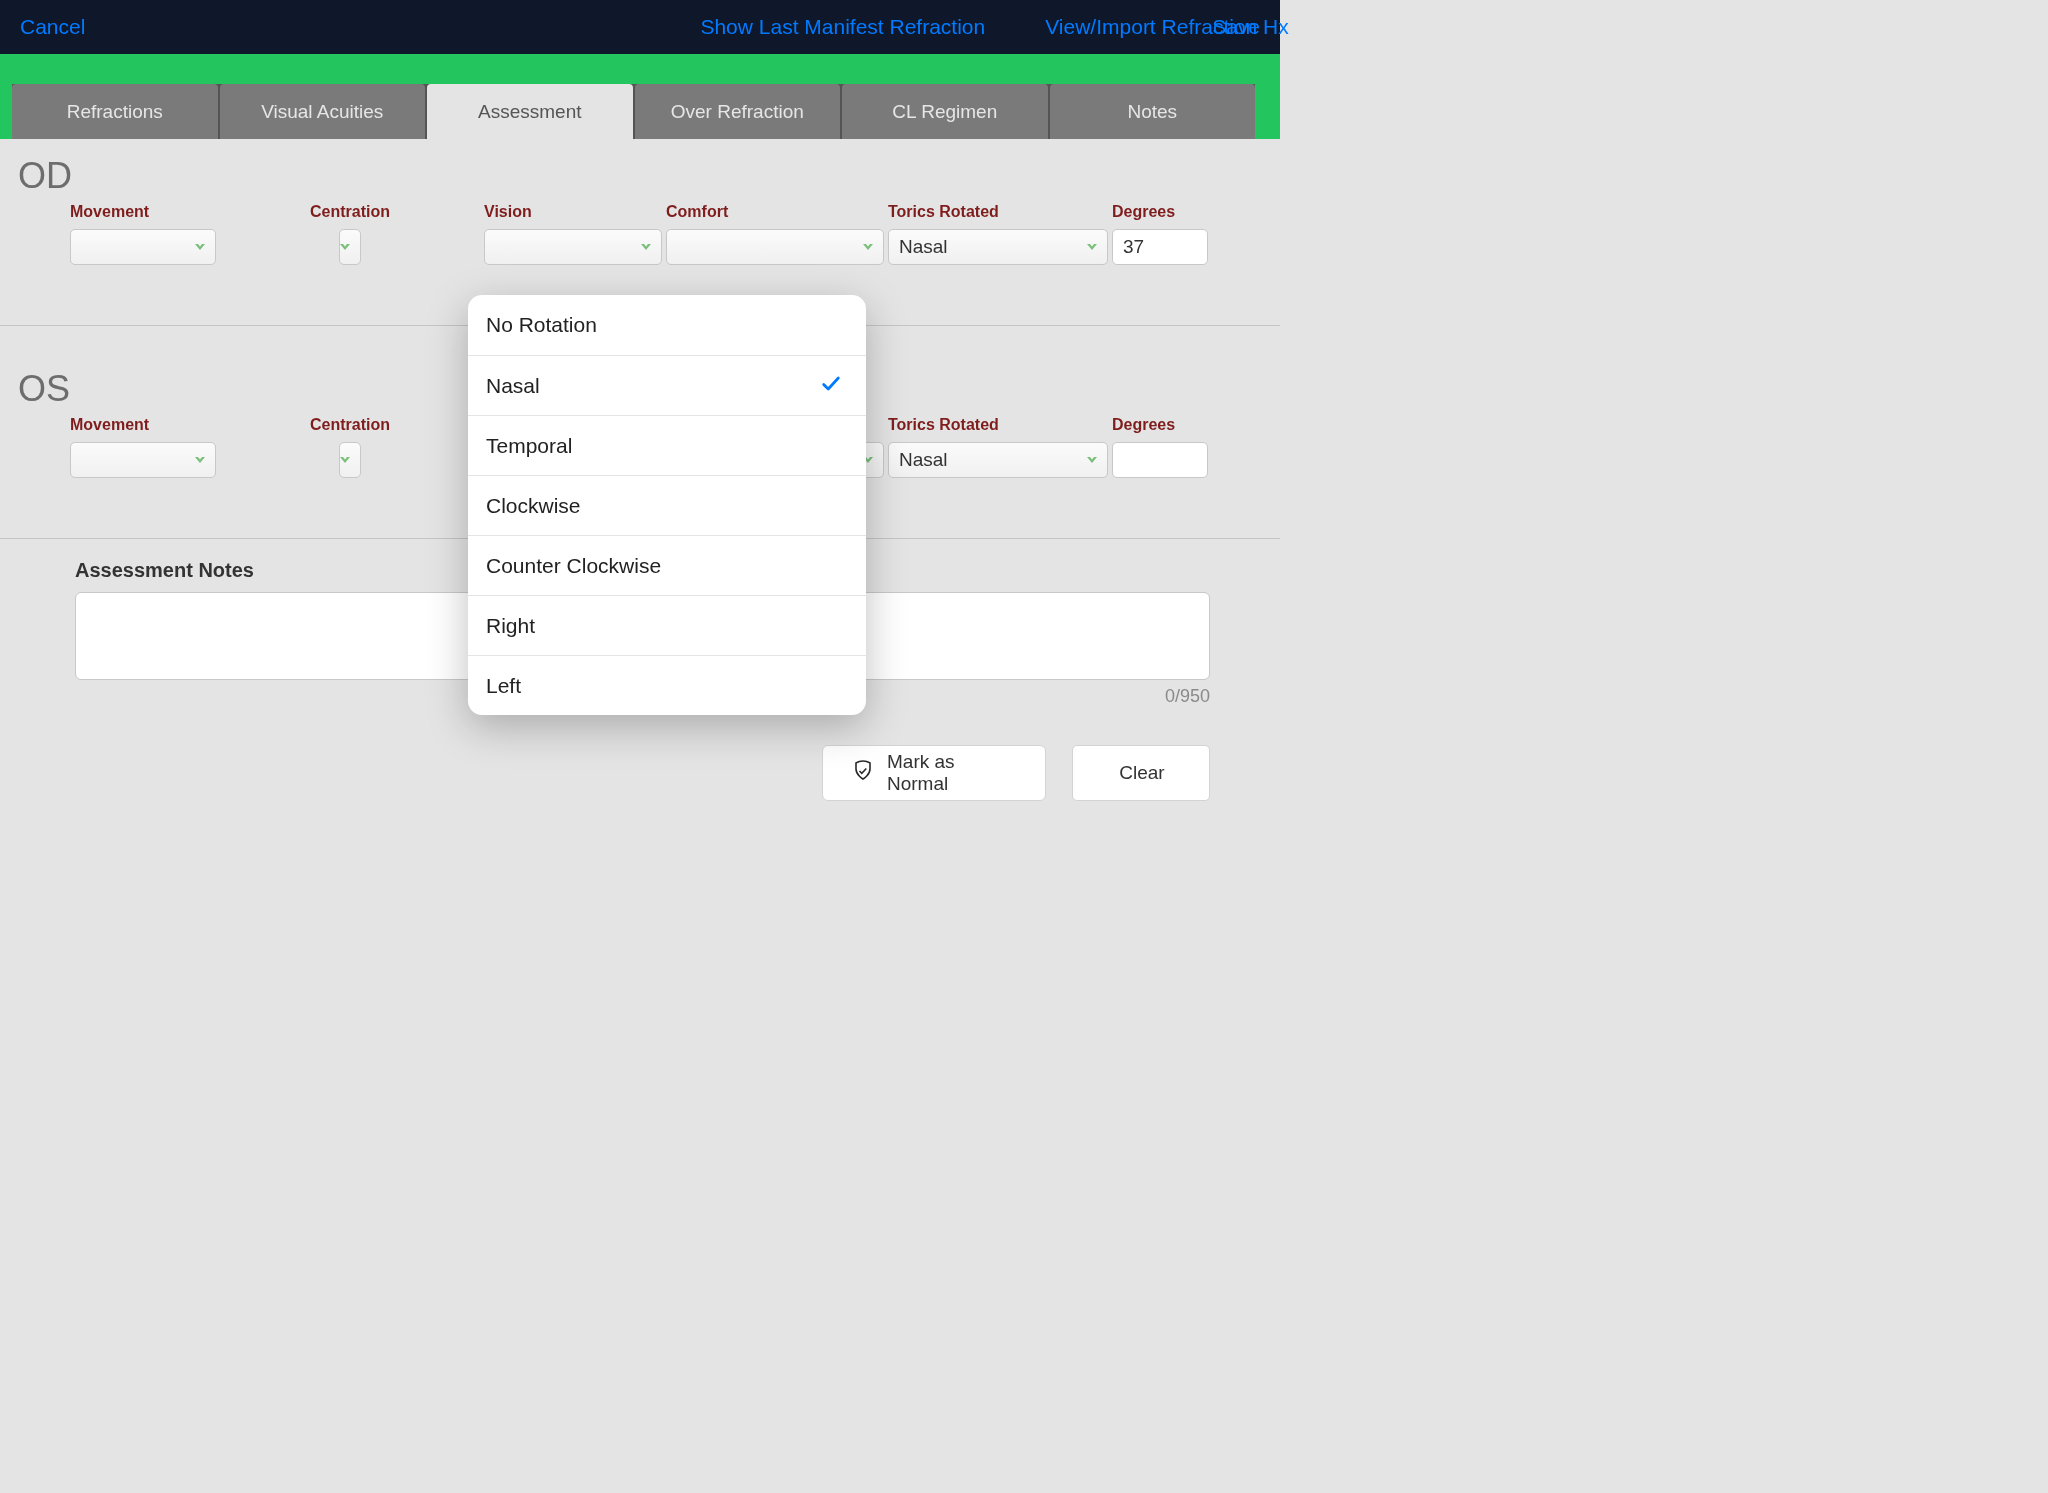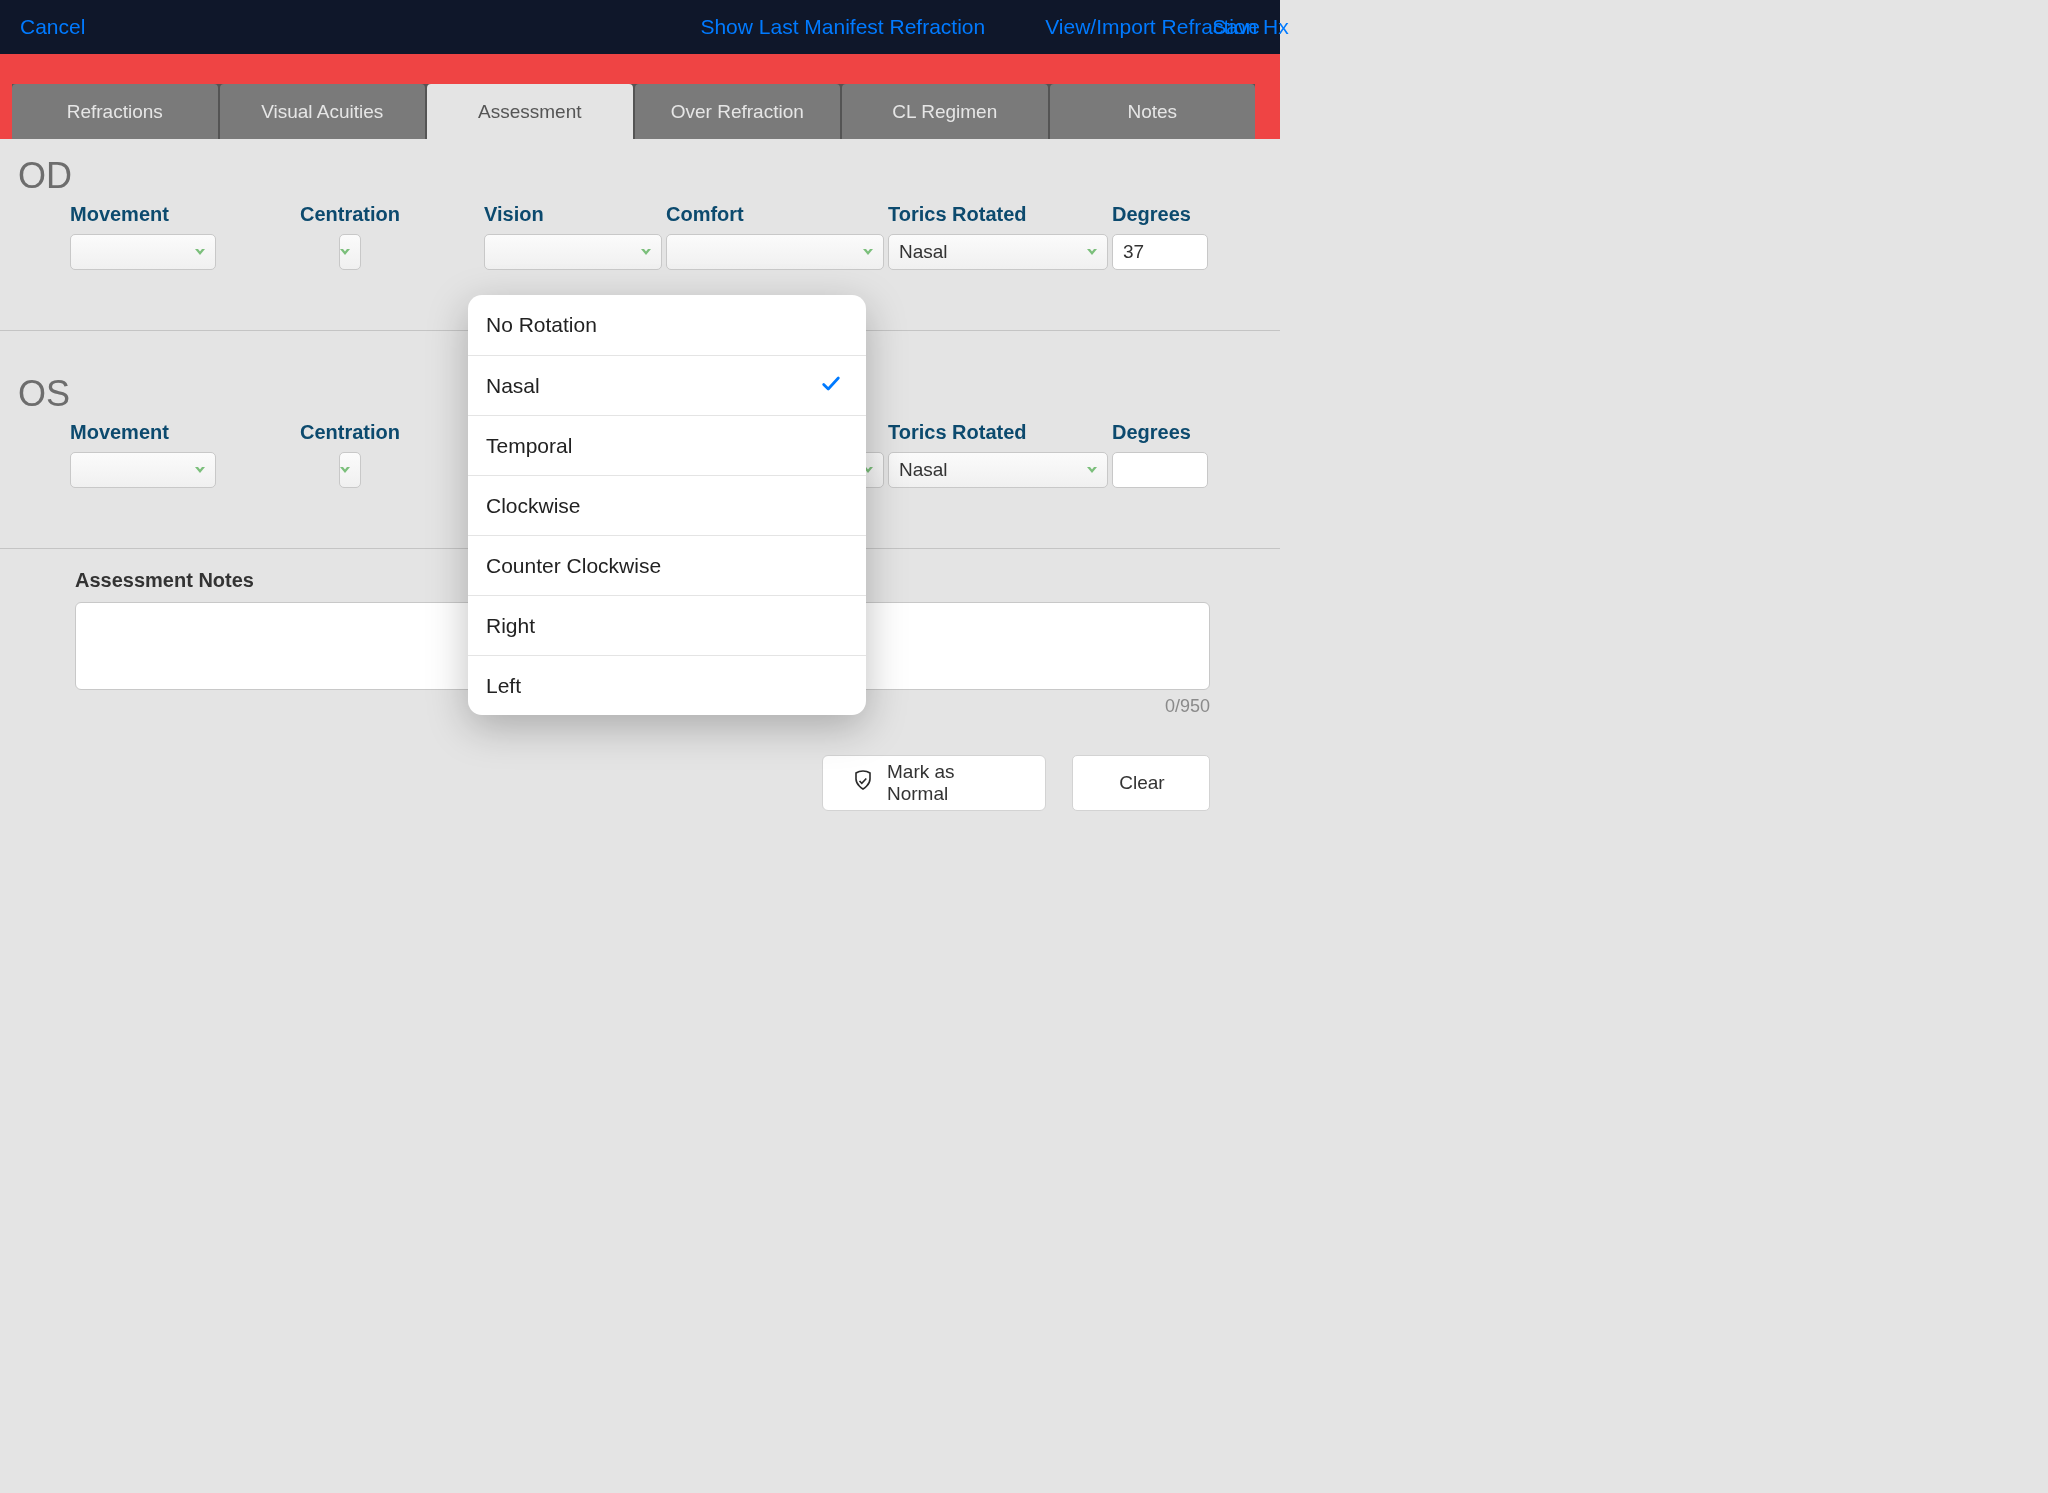--- a/index.html
+++ b/index.html
@@ -33,21 +33,21 @@
       color: #007aff;
       font-size: 21px;
       cursor: pointer;
       background: none;
       border: none;
       font-family: inherit;
     }
 
     
     .tabbar-wrap {
-      background: #ef4444;
+      background: #22c55e;
       padding-top: 30px;
       padding-left: 12px;
       padding-right: 25px;
     }
     .tabbar {
       display: flex;
       background: #545454;
       gap: 2px;
     }
     .tab {
@@ -91,22 +91,22 @@
       display: flex;
       padding: 0 70px;
       gap: 4px;
     }
 
     .field {
       display: flex;
       flex-direction: column;
     }
     .field-label {
-      color: #0c4a6e;
-      font-size: 20px;
+      color: #7f1d1d;
+      font-size: 16px;
       font-weight: 600;
       margin-bottom: 8px;
       white-space: nowrap;
     }
     .field-input {
       height: 36px;
       background: linear-gradient(#fbfbfb, #f0f0f0);
       border: 1px solid #c8c8c8;
       border-radius: 5px;
       display: flex;

